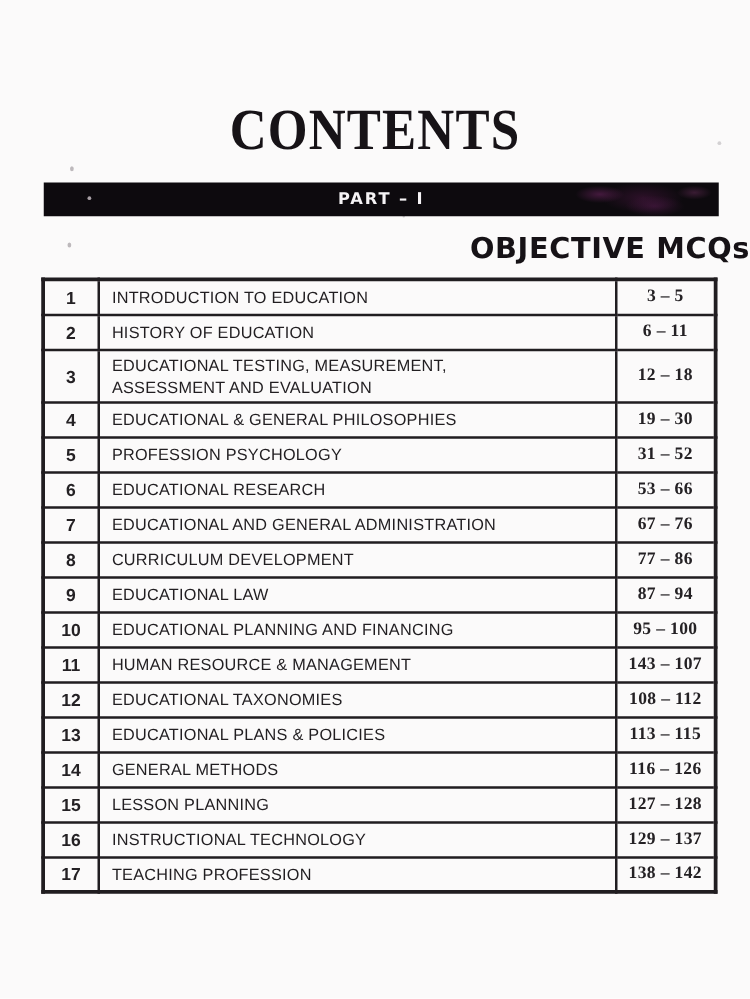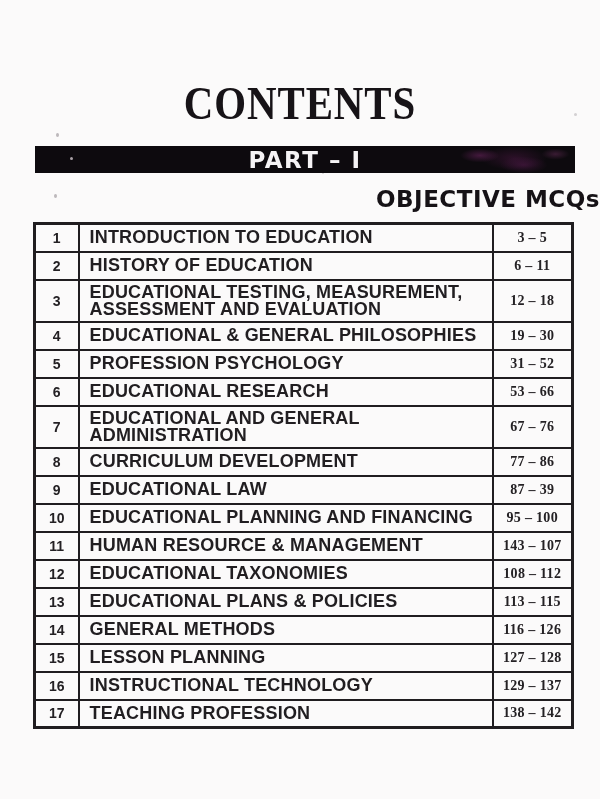--- a/index.html
+++ b/index.html
@@ -54,21 +54,21 @@
       radial-gradient(ellipse 28px 10px at 22% 35%, rgba(122,40,108,.50), transparent 70%),
       radial-gradient(ellipse 34px 12px at 58% 70%, rgba(96,30,88,.45), transparent 70%),
       radial-gradient(ellipse 20px 8px  at 84% 30%, rgba(140,60,120,.35), transparent 70%),
       radial-gradient(ellipse 44px 16px at 50% 45%, rgba(70,22,62,.55), transparent 75%);
   }
   .part-banner .dot{position:absolute;left:35px;top:11px;width:3px;height:3px;border-radius:50%;background:#cfc6cc;opacity:.8;}
   .part-banner-label{
     position:relative;
     font-family:"DejaVu Sans","Liberation Sans",sans-serif;
     font-weight:bold;
-    font-size:23px;
+    font-size:13px;
     letter-spacing:1.5px;
     color:var(--banner-text);
     text-align:right;
   }
   .section-heading{
     position:absolute;
     top:186px;left:0;right:0;
     text-align:right;
     font-family:"DejaVu Sans","Liberation Sans",sans-serif;
     font-weight:bold;
@@ -90,22 +90,22 @@
   }
   td.no{
     width:44px;
     text-align:center;
     font-weight:bold;
     font-size:14px;
     color:#242124;
   }
   td.title{
     padding:3px 8px 3px 10px;
-    font-weight:bold;
-    font-size:18px;
+    font-weight:normal;
+    font-size:13px;
     letter-spacing:.2px;
     line-height:17px;
     color:#211e21;
     white-space:pre-line;
   }
   td.pages{
     width:80px;
     text-align:center;
     font-family:"Liberation Serif","DejaVu Serif",serif;
     font-weight:bold;
@@ -183,21 +183,21 @@
 
     <tr>
       <td class="no">8</td>
       <td class="title">CURRICULUM DEVELOPMENT</td>
       <td class="pages">77 – 86</td>
     </tr>
 
     <tr>
       <td class="no">9</td>
       <td class="title">EDUCATIONAL LAW</td>
-      <td class="pages">87 – 39</td>
+      <td class="pages">87 – 94</td>
     </tr>
 
     <tr>
       <td class="no">10</td>
       <td class="title">EDUCATIONAL PLANNING AND FINANCING</td>
       <td class="pages">95 – 100</td>
     </tr>
 
     <tr>
       <td class="no">11</td>

